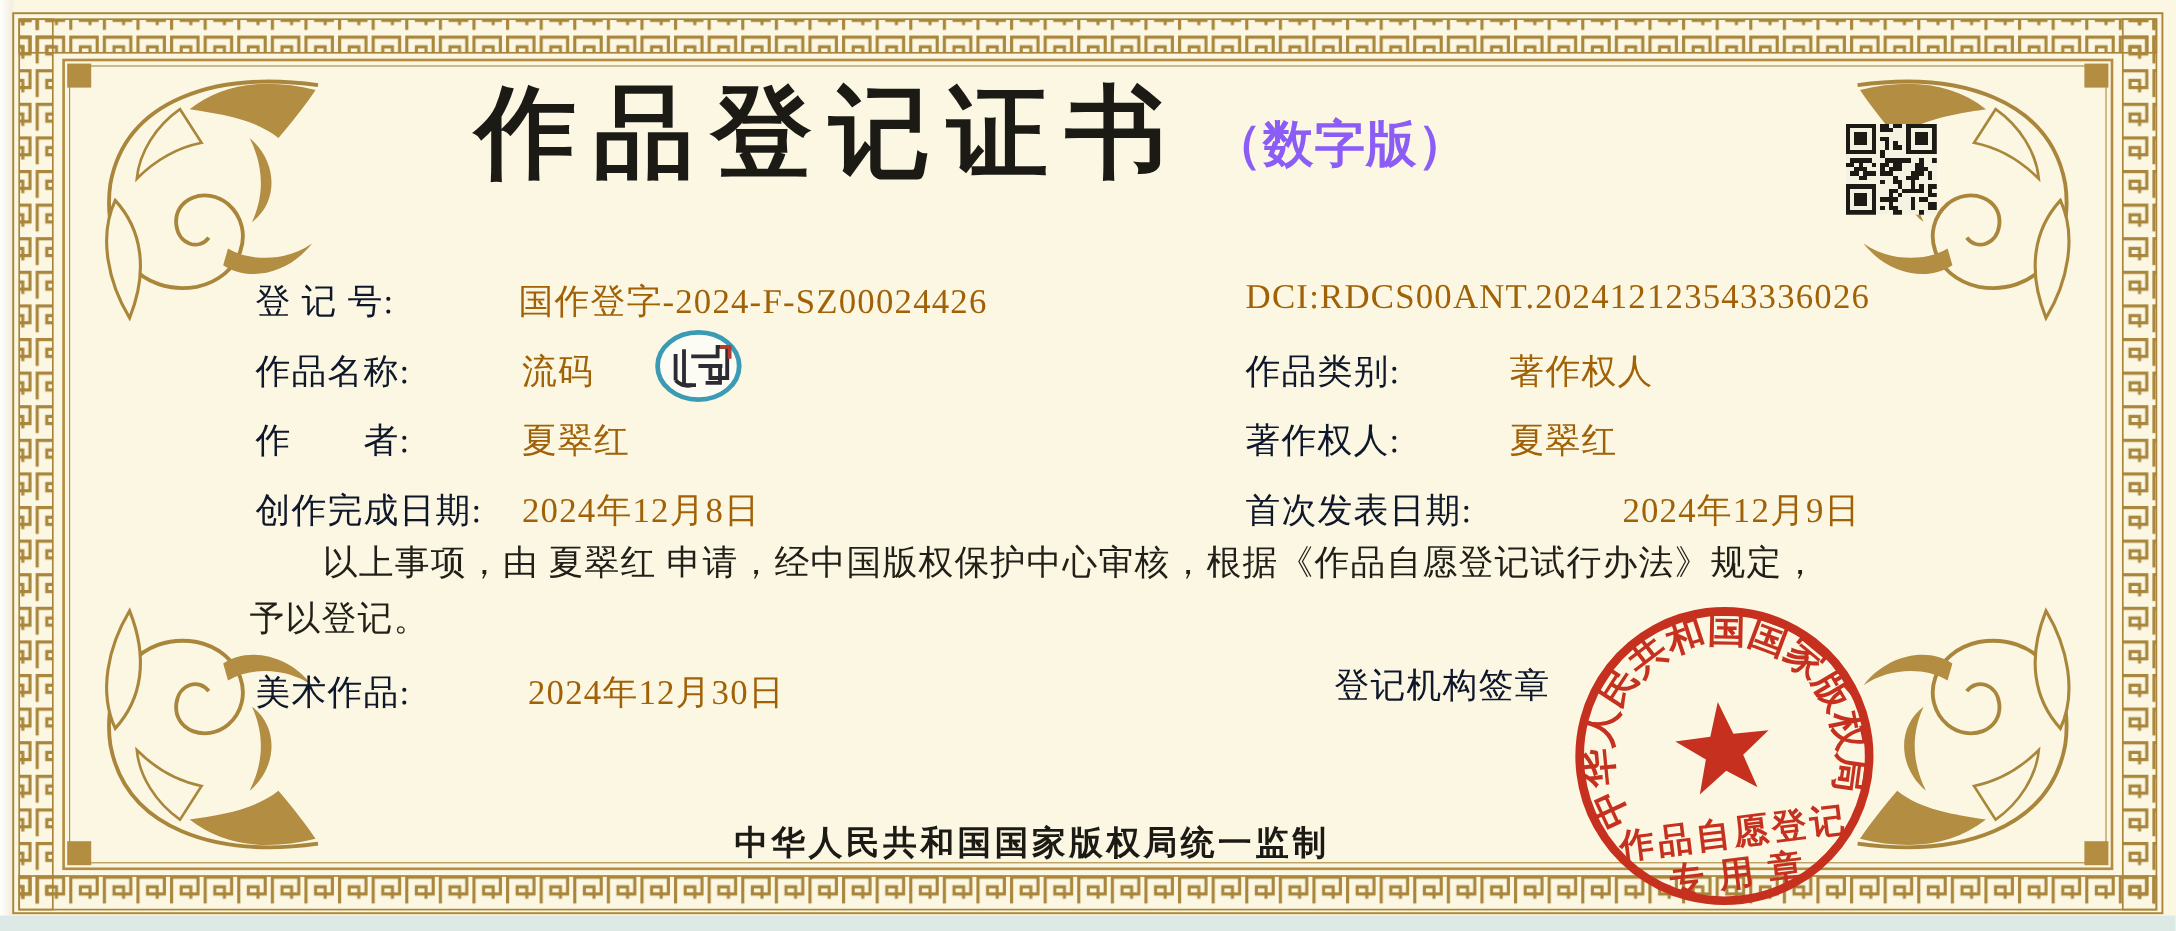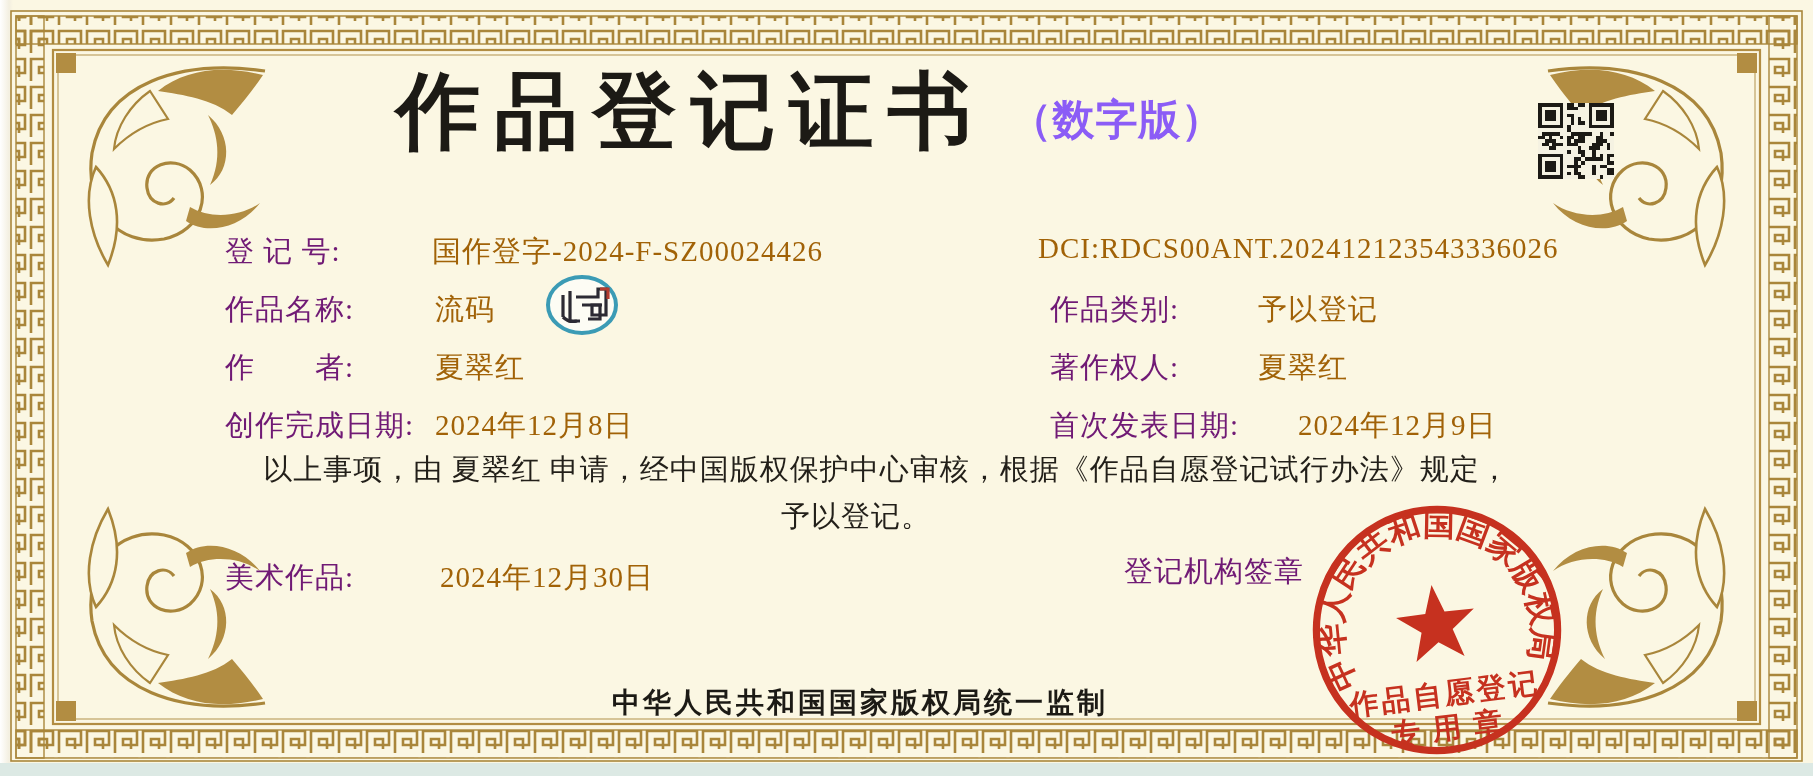--- a/index.html
+++ b/index.html
@@ -14,27 +14,26 @@
   .edge-bottom{position:absolute;left:0;bottom:0;width:1813px;height:13px;background:#dcе9e4;background-color:#dce9e4;}
   .frame-svg{position:absolute;left:0;top:0;pointer-events:none;}
   .title-row{
     position:absolute;left:0;top:66px;width:1620px;
     display:flex;justify-content:center;align-items:flex-end;gap:24px;
   }
   .title-main{font-size:84px;font-weight:700;letter-spacing:0.17em;line-height:1.1;color:#1c1a15;}
   .title-suffix{font-size:42px;font-weight:700;padding-bottom:10px;letter-spacing:0.02em;color:#8b5cf6;}
   .qr{position:absolute;left:1538px;top:103px;width:76px;height:76px;}
   .row{position:absolute;font-size:29px;letter-spacing:1px;white-space:nowrap;}
-  .lbl{color:#701a75;margin-left:12px;}
+  .lbl{color:#0f172a;}
   .val{color:#a16207;}
   .statement{
-    position:absolute;left:191px;top:446px;width:1330px;
+    position:absolute;left:208px;top:446px;width:1330px;
     font-size:29px;line-height:1.62;text-indent:2.1em;letter-spacing:1px;
     white-space:normal;
-    text-align:center;
   }
   .footer{
     position:absolute;left:0;top:684px;width:1720px;text-align:center;
     font-size:28px;font-weight:700;letter-spacing:3px;color:#1c1a15;
   }
   .logo{position:absolute;left:543px;top:273px;width:78px;height:66px;}
   .seal{position:absolute;left:1303px;top:496px;width:268px;height:268px;transform:rotate(-7deg);}
 </style>
 </head>
 <body>
@@ -212,31 +211,31 @@
     <path d="M20 22 v22"></path>
     <path d="M27 18 v30 h10"></path>
     <path d="M33 24 h22 v-8 h8 v26 h-14 v-10 h10"></path>
     <path d="M39 32 h18 v14 h-12"></path>
   </g>
   <path d="M57 16 h8 v10" fill="none" stroke="#b43b2e" stroke-width="3.2"></path>
   <path d="M20 44 q6 6 14 4" fill="none" stroke="#2c2a33" stroke-width="3.2"></path>
 </svg>
 
 <div class="row lbl" style="left:1038px;top:290px">作品类别:</div>
-<div class="row val" style="left:1258px;top:290px">予以登记</div>
+<div class="row val" style="left:1258px;top:290px">著作权人</div>
 
 <div class="row lbl" style="left:213px;top:348px">作　　者:</div>
 <div class="row val" style="left:435px;top:348px">夏翠红</div>
 <div class="row lbl" style="left:1038px;top:348px">著作权人:</div>
 <div class="row val" style="left:1258px;top:348px">夏翠红</div>
 
 <div class="row lbl" style="left:213px;top:406px">创作完成日期:</div>
 <div class="row val" style="left:435px;top:406px">2024年12月8日</div>
 <div class="row lbl" style="left:1038px;top:406px">首次发表日期:</div>
-<div class="row val" style="left:1298px;top:406px">2024年12月9日</div>
+<div class="row val" style="left:1352px;top:406px">2024年12月9日</div>
 
 <div class="statement">以上事项，由 夏翠红 申请，经中国版权保护中心审核，根据《作品自愿登记试行办法》规定，予以登记。</div>
 
 <div class="row lbl" style="left:213px;top:558px">美术作品:</div>
 <div class="row val" style="left:440px;top:558px">2024年12月30日</div>
 <div class="row lbl" style="left:1112px;top:552px">登记机构签章</div>
 
 <svg class="seal" viewBox="0 0 260 260">
   <defs>
     <path id="sealArc" d="M50.3,176 A92,92 0 1 1 209.7,176" fill="none"></path>

